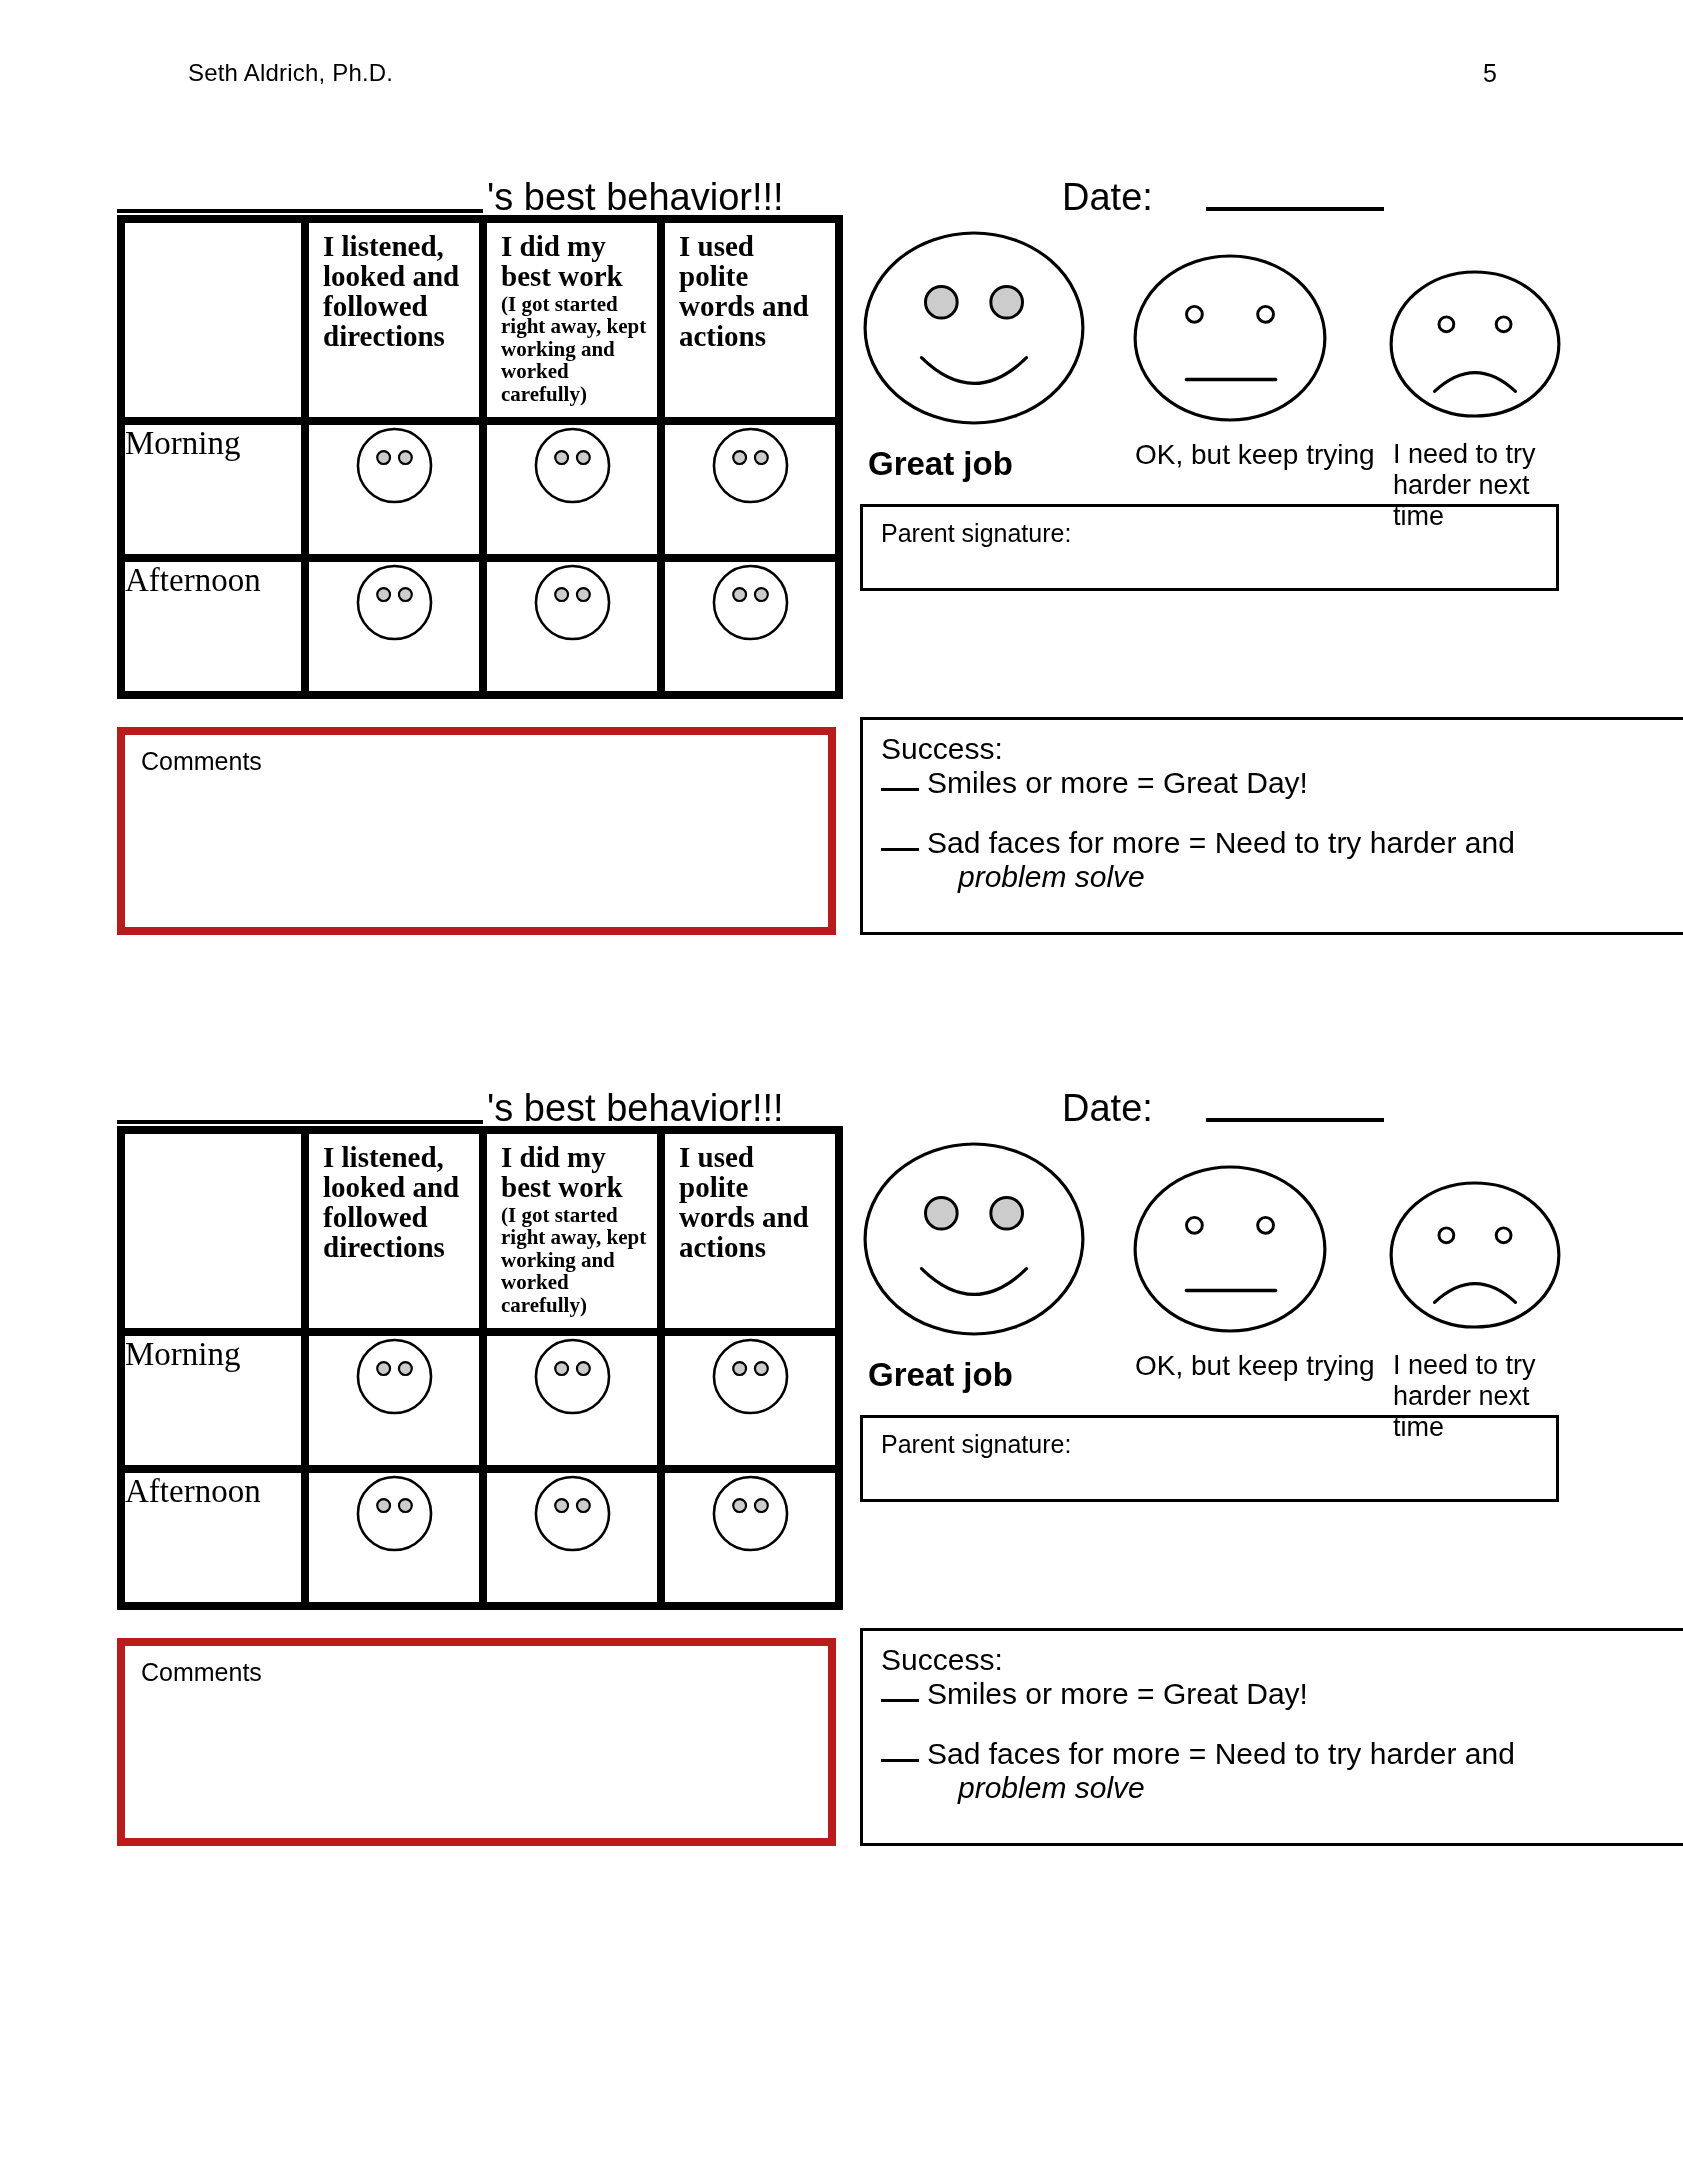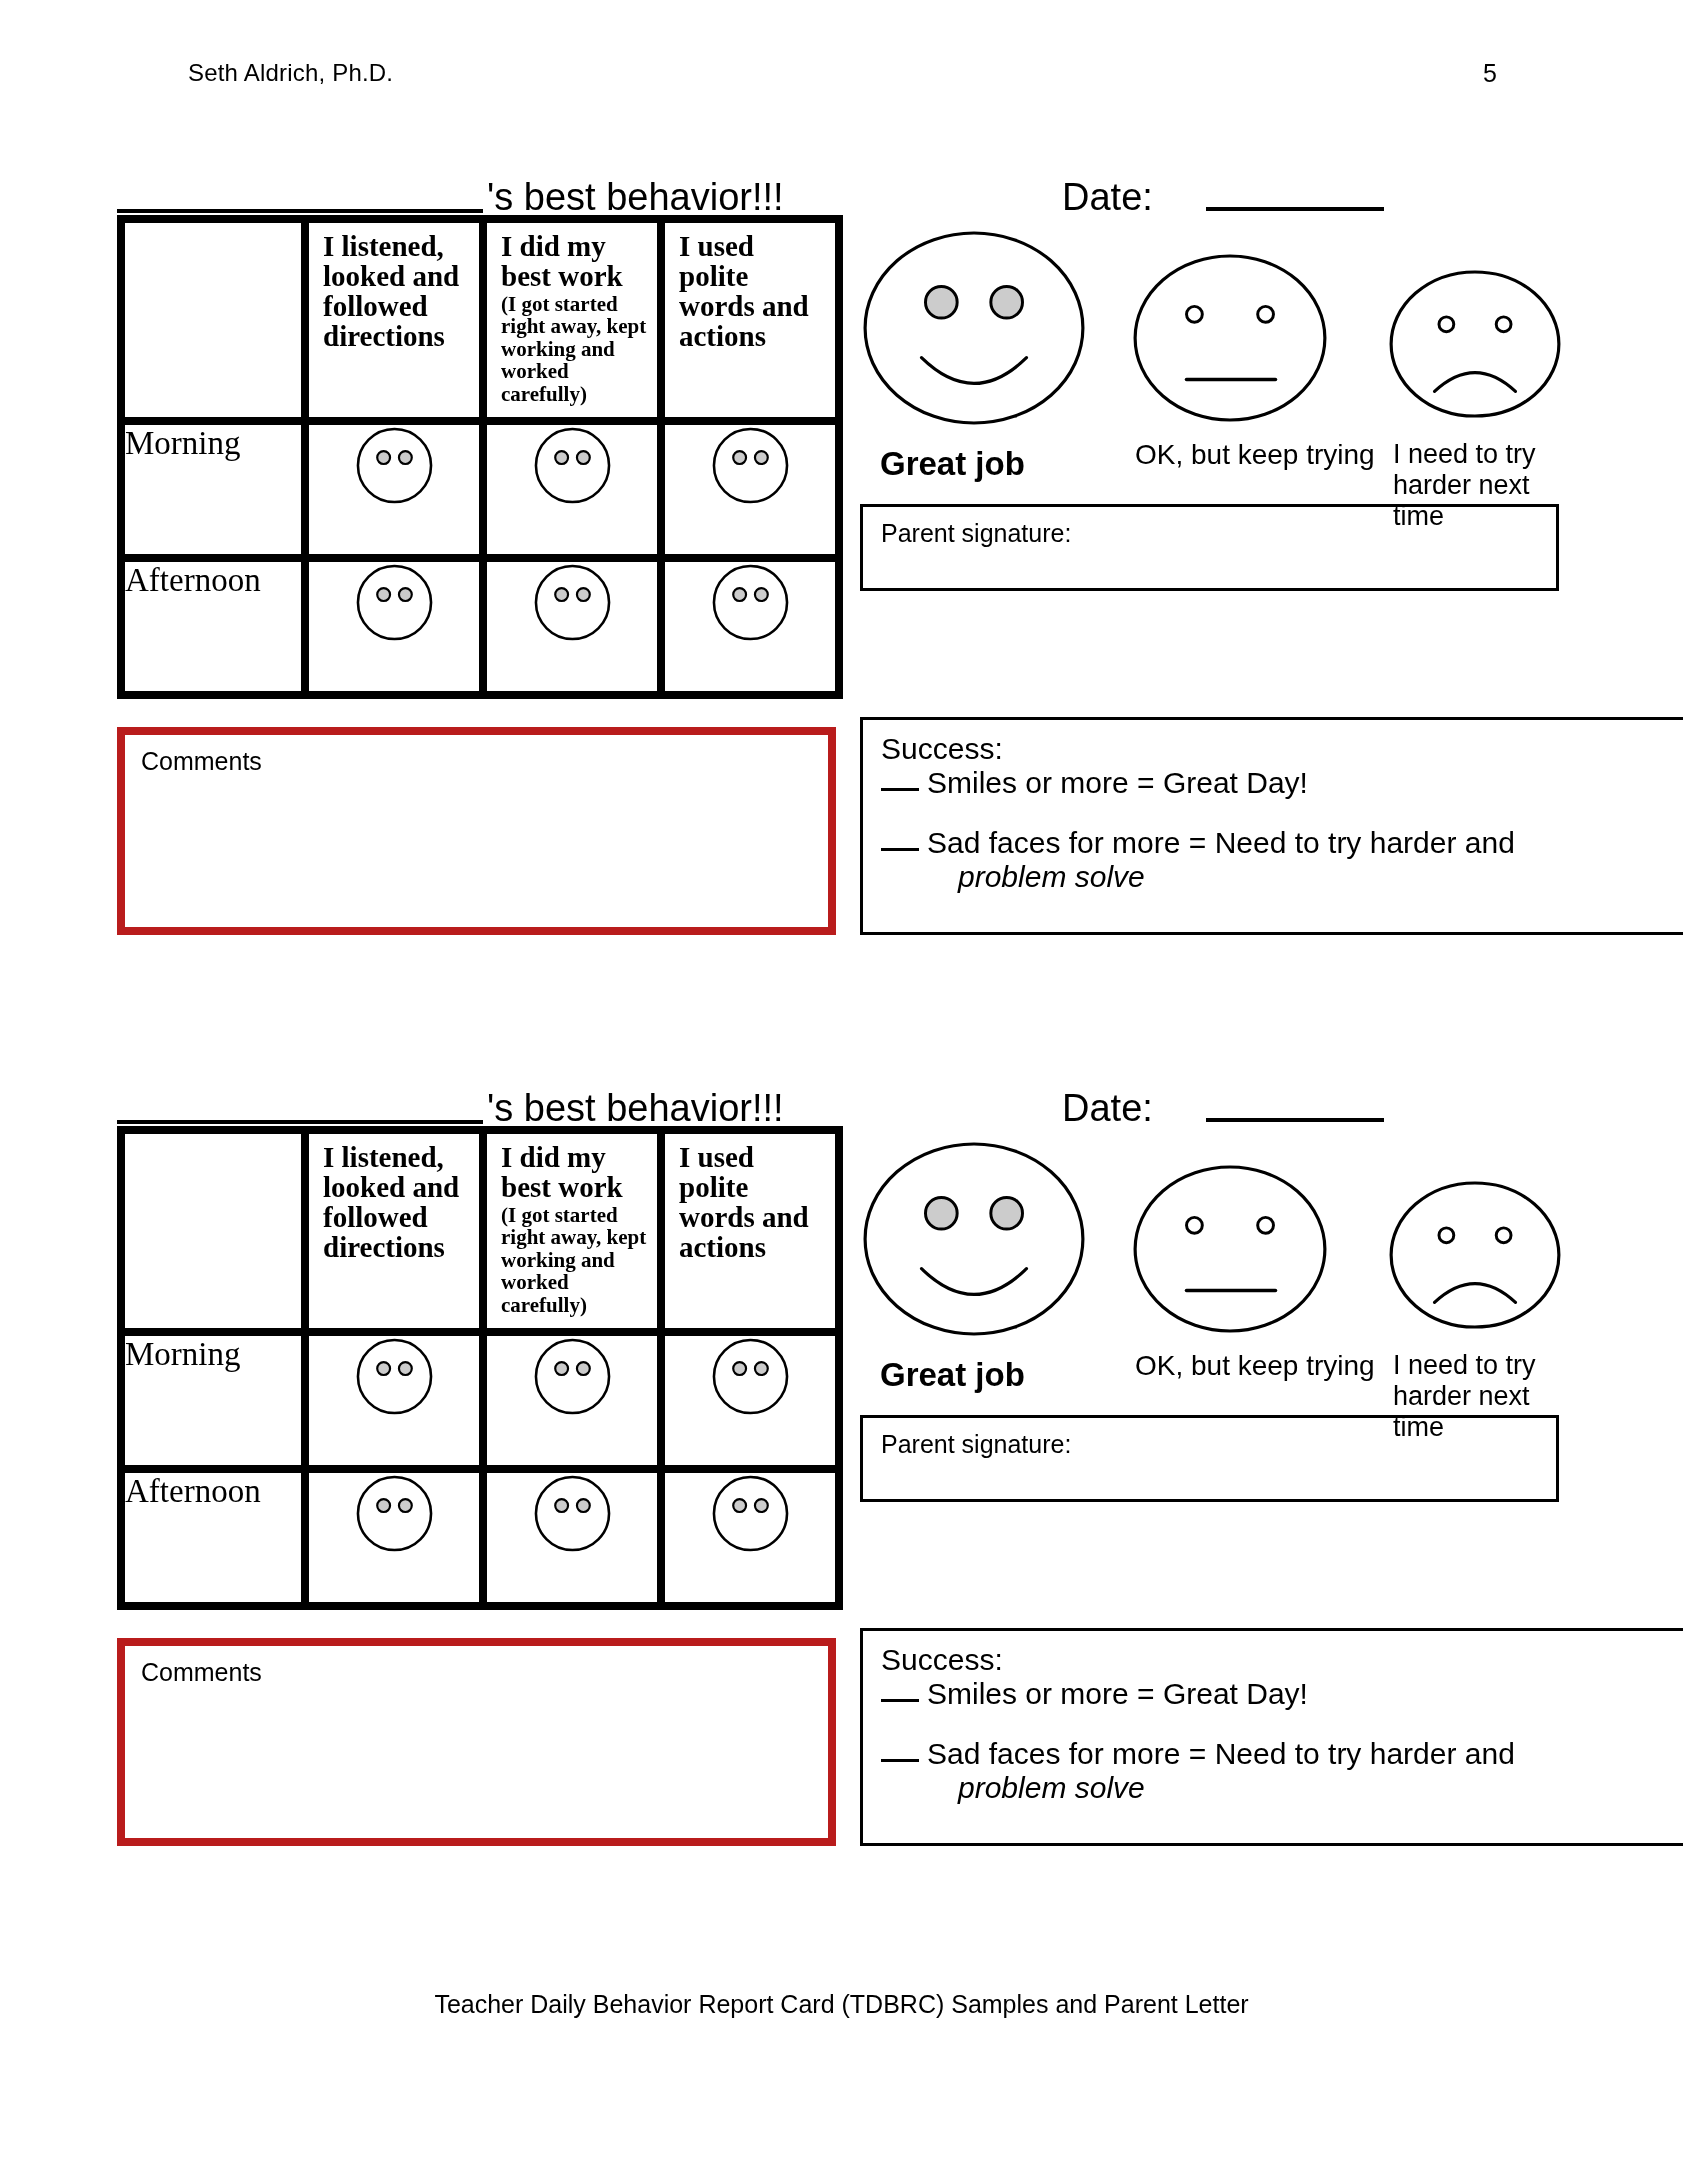--- a/index.html
+++ b/index.html
@@ -164,21 +164,21 @@
   .face-sad-block    { left: 535px;top: 54px;  width: 188px; }
 
   .face-caption {
     font-family: "Liberation Sans", sans-serif;
     line-height: 1.15;
   }
   .cap-great {
     font-size: 33px;
     font-weight: bold;
     margin-top: 14px;
-    margin-left: 20px;
+    margin-left: 8px;
   }
   .cap-ok {
     font-size: 28px;
     margin-top: 12px;
     margin-left: 4px;
     white-space: nowrap;
   }
   .cap-sad {
     font-size: 27px;
     margin-top: 16px;
@@ -591,16 +591,15 @@
         </div>
         <div class="line gap">
           <span class="blank-mark"></span><span>Sad faces for more = Need to try harder and</span>
         </div>
         <div class="line indent">problem solve</div>
       </div>
     </div>
 
   </div>
 
-  <div class="footer">Teacher Daily Behavior Report Card (TDBRC) Samples and Parent Letter</div>
 
 </div>
 
 
 </body></html>

